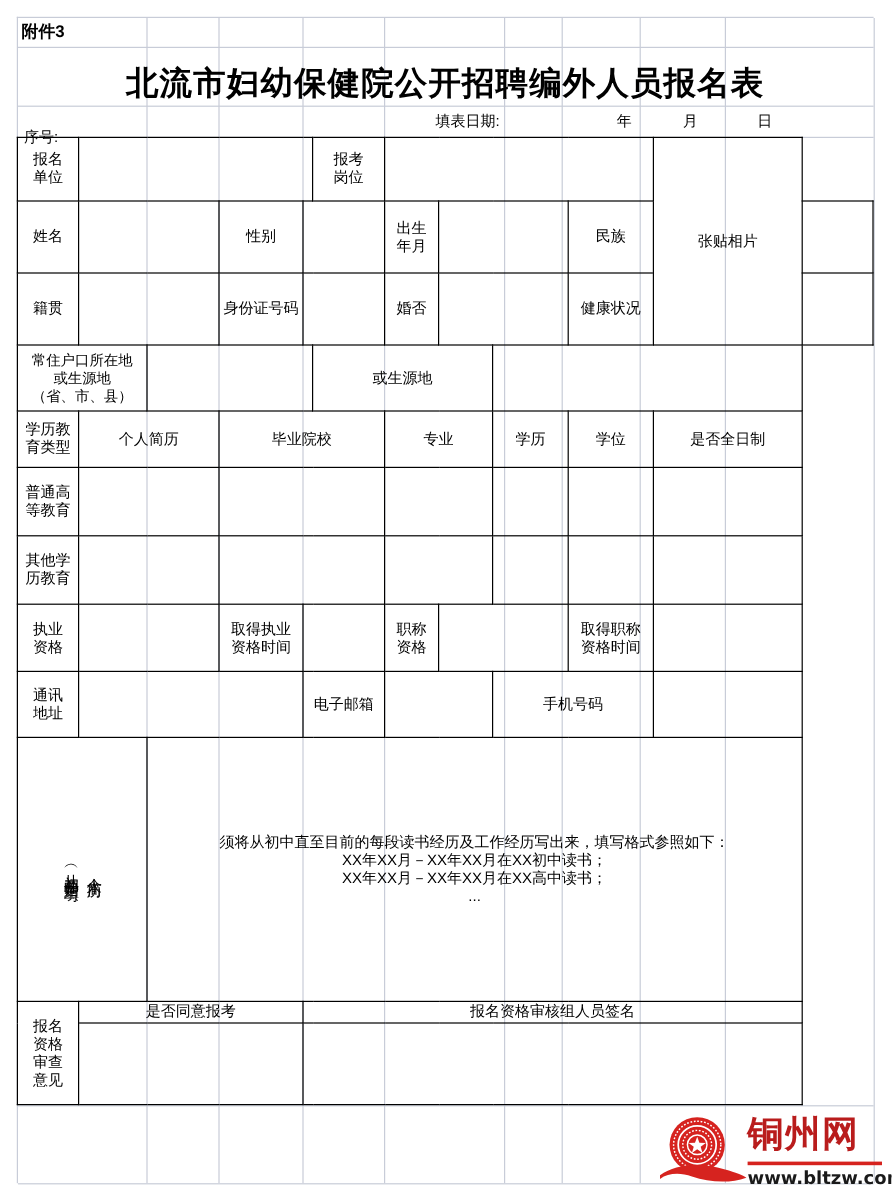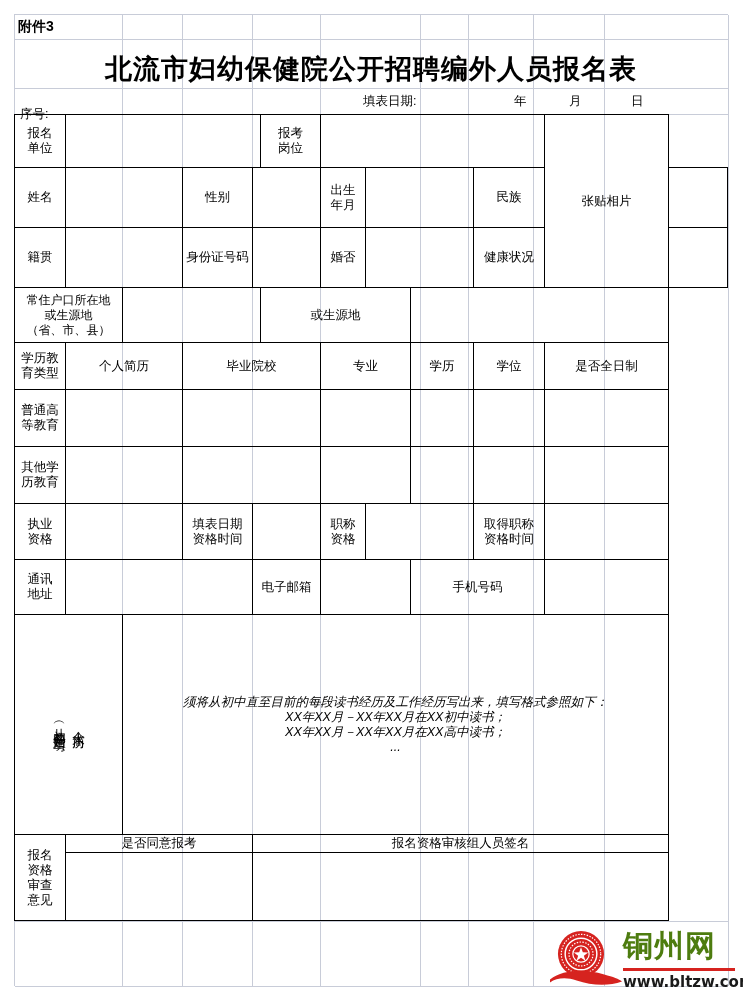--- a/index.html
+++ b/index.html
@@ -135,21 +135,20 @@
     font-size: 12.5px;
   }
 
   .resume-body {
     text-align: left;
     vertical-align: top;
     font-size: 13px;
     line-height: 21px;
     padding: 55px 4px 4px 6px;
     white-space: pre-line;
-    font-style: italic;
   }
 
   
   .watermark {
     position: absolute;
     left: 549px;
     top: 928px;
     width: 186px;
     height: 66px;
   }
@@ -168,21 +167,21 @@
     height: 26px;
   }
   .wm-name {
     position: absolute;
     left: 74px;
     top: 0px;
     font-family: "DejaVu Sans", sans-serif;
     font-size: 30px;
     font-weight: bold;
     letter-spacing: 1px;
-    color: #4d7c0f;
+    color: #b91c1c;
     line-height: 36px;
   }
   .wm-bar {
     position: absolute;
     left: 74px;
     top: 40px;
     width: 112px;
     height: 3px;
     background: #d6231f;
   }
@@ -320,21 +319,21 @@
     <td colspan="2" class="blank"></td>
     <td class="blank"></td>
     <td class="blank"></td>
     <td class="blank"></td>
   </tr>
 
   <tr>
     <td class="lbl" style="height:53px">执业
 资格</td>
     <td colspan="2" class="blank"></td>
-    <td class="lbl">填表日期
+    <td class="lbl">取得执业
 资格时间</td>
     <td colspan="2" class="blank"></td>
     <td class="lbl">职称
 资格</td>
     <td colspan="2" class="blank"></td>
     <td class="lbl">取得职称
 资格时间</td>
     <td class="blank"></td>
   </tr>
 

